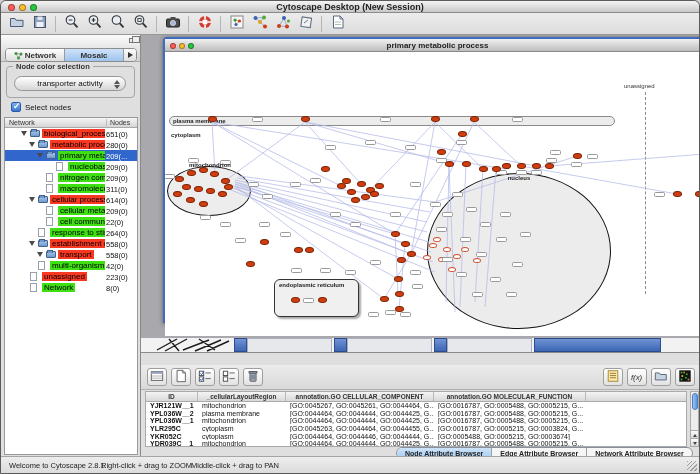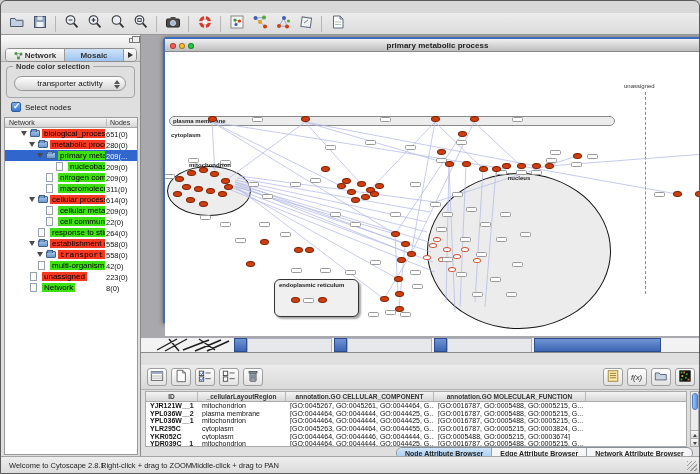--- a/index.html
+++ b/index.html
@@ -128,20 +128,28 @@
   .statusbar{position:absolute;left:0;bottom:0;right:0;height:17px;background:linear-gradient(#ededed,#dcdcdc);border-top:1px solid #a5a5a5;}
   .status-item{position:absolute;top:4px;font-size:7.5px;color:#222;}
   .app-grip{position:absolute;right:2px;bottom:2px;width:10px;height:10px;
     background:repeating-linear-gradient(135deg,#9f9f9f 0 1px,transparent 1px 3px);}
 </style>
 </head>
 <body>
 
 <div class="app">
 
+  <div class="titlebar">
+    <span class="lights">
+      <span class="light l-red"></span>
+      <span class="light l-yel"></span>
+      <span class="light l-grn"></span>
+    </span>
+    <span class="title">Cytoscape Desktop (New Session)</span>
+  </div>
 
   <div class="toolbar">
     <span style="display: flex; align-items: center;">
         <button class="tbtn">
           <span><svg viewBox="0 0 16 16">
               <path d="M1.5 12.5 V4.5 h4.5 l1.2 1.8 H14 v6.2 Z" fill="#c3d0df" stroke="#4c5c72" stroke-width="1"></path>
             </svg></span>
         </button>
         <button class="tbtn">
           <span><svg viewBox="0 0 16 16">
@@ -337,21 +345,21 @@
             </div>
             <div class="trow">
               <span class="tri" style="left: 24px;"></span>
               <span class="fold" style="left: 33px;"></span>
               <span class="chip red" style="left: 45px; max-width: 55px;">establishment of lo</span>
               <span class="tval">558(0)</span>
             </div>
             <div class="trow">
               <span class="tri" style="left: 32px;"></span>
               <span class="fold" style="left: 41px;"></span>
-              <span class="chip red" style="left: 53px; max-width: 47px; font-family: Liberation Mono, monospace;">transport</span>
+              <span class="chip red" style="left: 53px; max-width: 47px;">transport</span>
               <span class="tval">558(0)</span>
             </div>
             <div class="trow">
               <span class="file" style="left: 33px;"></span>
               <span class="chip green" style="left: 45px; max-width: 55px;">multi-organism pro</span>
               <span class="tval">42(0)</span>
             </div>
             <div class="trow">
               <span class="file" style="left: 25px;"></span>
               <span class="chip red" style="left: 37px; max-width: 63px;">unassigned</span>

